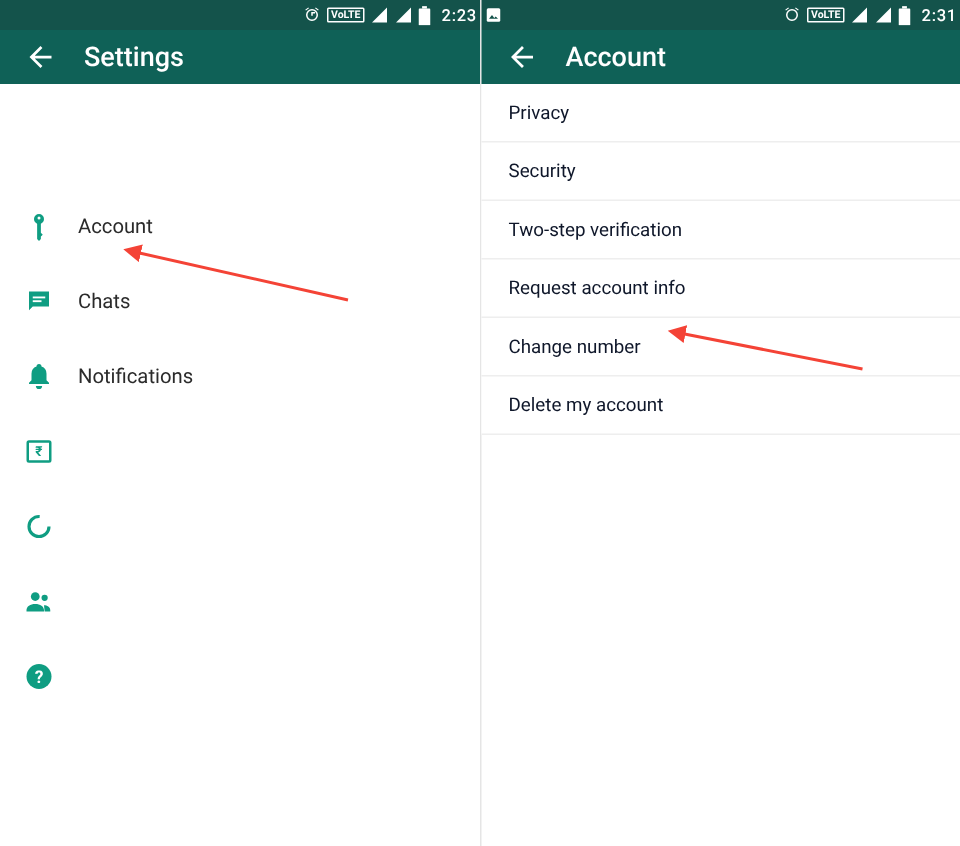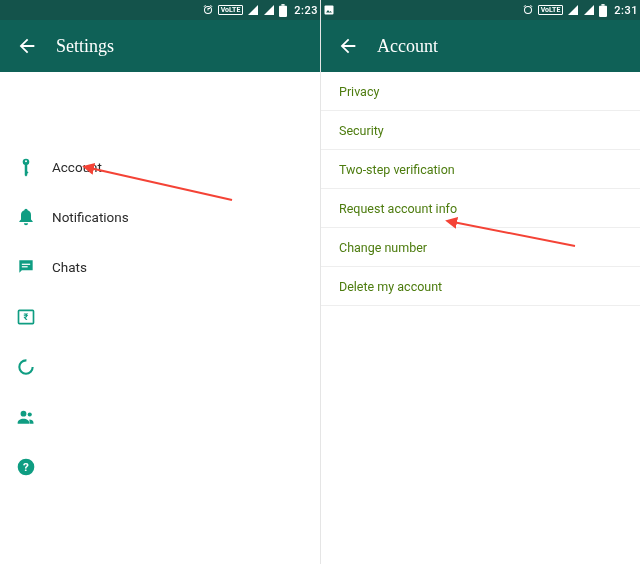--- a/index.html
+++ b/index.html
@@ -34,27 +34,26 @@
     border: 1px solid #fff;
     font-size: 7px;
     padding: 0 2px;
     line-height: 8px;
     border-radius: 1px;
     font-weight: bold;
   }
   .status-bar svg { display: block; }
   .status-bar .clock { margin-left: 3px; font-weight: 500; letter-spacing: 0.5px; }
   .app-bar {
-    height: 52px;
+    height: 36px;
     background: #0f6157;
     color: #fff;
     display: flex;
     align-items: center;
     padding: 0 12px;
-    font-family: Liberation Serif, serif;
   }
   .app-bar .back { display: flex; align-items: center; justify-content: center; width: 30px; height: 30px; }
   .app-bar .title {
     font-size: 18px;
     font-weight: 500;
     margin-left: 14px;
   }
   .content { background: #fff; }
   .gap { height: 70px; }
   .list { }
@@ -77,21 +76,21 @@
   }
   .row-wrap { position: relative; }
   
   .row2 {
     height: 39px;
     display: flex;
     align-items: center;
     padding-left: 18px;
     border-bottom: 1px solid #eee;
     font-size: 12.5px;
-    color: #4d7c0f;
+    color: #0f172a;
   }
   
   .arrow {
     position: absolute;
     pointer-events: none;
   }
   .arrow svg { display: block; }
 </style>
 </head>
 <body>
@@ -137,38 +136,38 @@
           </span>
           <span class="label">Account</span>
         </div>
           <div class="sep"></div>
       </div>
 
       <div class="row-wrap">
         <div class="row">
           <span class="icon">
             <svg width="20" height="20" viewBox="0 0 24 24" fill="#0f9d82">
-                <path d="M12 2a2 2 0 00-2 2 6 6 0 00-4 5.7V15l-2 2v1h16v-1l-2-2V9.7A6 6 0 0014 4a2 2 0 00-2-2zm0 20a2.5 2.5 0 002.5-2.5h-5A2.5 2.5 0 0012 22z"></path>
-              </svg>
-          </span>
-          <span class="label">Notifications</span>
-        </div>
-          <div class="sep"></div>
-      </div>
-
-      <div class="row-wrap">
-        <div class="row">
-          <span class="icon">
-            <svg width="20" height="20" viewBox="0 0 24 24" fill="#0f9d82">
                 <path d="M4 4h16v12H7l-3 3z"></path>
                 <rect x="7" y="8" width="10" height="1.5" fill="#fff"></rect>
                 <rect x="7" y="11" width="7" height="1.5" fill="#fff"></rect>
               </svg>
           </span>
           <span class="label">Chats</span>
+        </div>
+          <div class="sep"></div>
+      </div>
+
+      <div class="row-wrap">
+        <div class="row">
+          <span class="icon">
+            <svg width="20" height="20" viewBox="0 0 24 24" fill="#0f9d82">
+                <path d="M12 2a2 2 0 00-2 2 6 6 0 00-4 5.7V15l-2 2v1h16v-1l-2-2V9.7A6 6 0 0014 4a2 2 0 00-2-2zm0 20a2.5 2.5 0 002.5-2.5h-5A2.5 2.5 0 0012 22z"></path>
+              </svg>
+          </span>
+          <span class="label">Notifications</span>
         </div>
           <div class="sep"></div>
       </div>
 
       <div class="row-wrap">
         <div class="row">
           <span class="icon">
             <svg width="20" height="20" viewBox="0 0 24 24" fill="none" stroke="#0f9d82" stroke-width="2">
                 <rect x="3" y="4" width="18" height="16" rx="1"></rect>
                 <text x="12" y="16" text-anchor="middle" font-size="11" fill="#0f9d82" stroke="none" font-weight="bold">₹</text>

